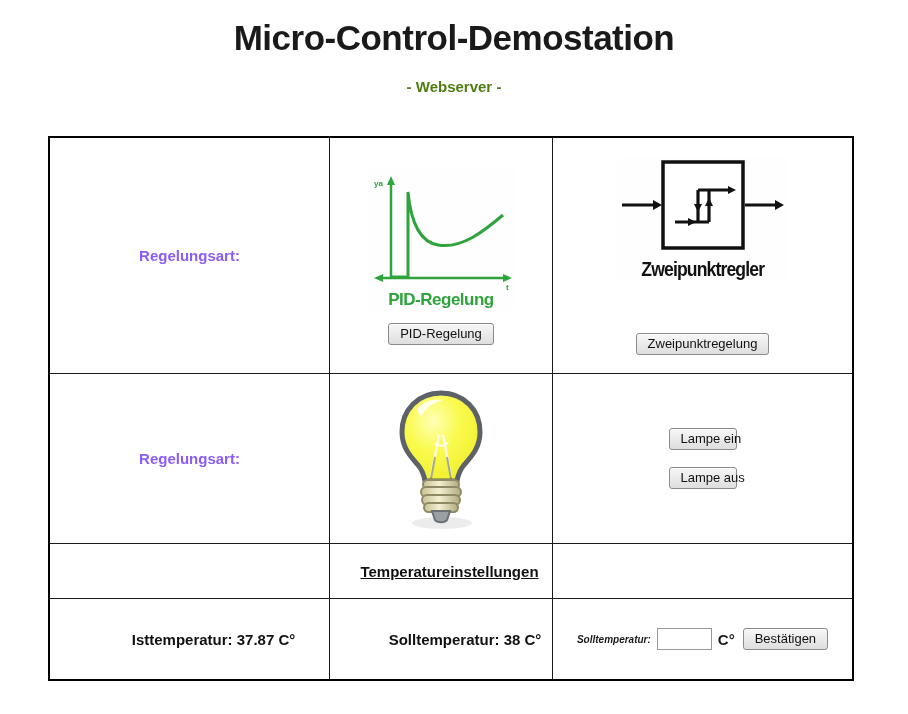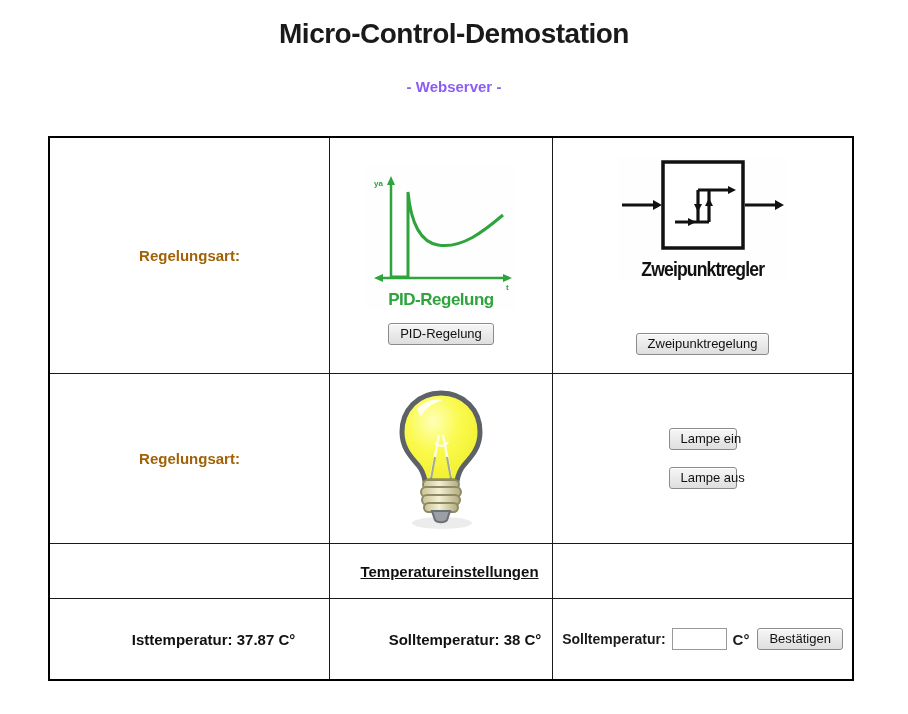--- a/index.html
+++ b/index.html
@@ -3,41 +3,41 @@
 <meta charset="utf-8">
 <style>
   * { margin:0; padding:0; box-sizing:border-box; }
   html,body { background:#fff; }
   body {
     width:908px; height:714px; position:relative;
     font-family:"Liberation Sans", sans-serif; color:#1a1a1a;
   }
   .page-title {
     position:absolute; top:18px; left:0; width:100%;
-    text-align:center; font-size:28px; font-weight:bold; color:#1a1a1a;
+    text-align:center; font-size:35px; font-weight:bold; color:#1a1a1a;
     letter-spacing:-0.5px;
   }
   .page-subtitle {
     position:absolute; top:78px; left:0; width:100%;
-    text-align:center; font-size:15px; font-weight:bold; color:#8b5cf6;
+    text-align:center; font-size:15px; font-weight:bold; color:#4d7c0f;
   }
   .main-table {
     position:absolute; left:48px; top:136px; width:806px; height:545px;
     border:2px solid #000; background:#fff;
     display:grid;
     grid-template-columns:280px 223px 1fr;
     grid-template-rows:236px 170px 55px 1fr;
   }
   .cell {
     border-right:1px solid #1a1a1a; border-bottom:1px solid #1a1a1a;
     display:flex; flex-direction:column; align-items:center; justify-content:center;
   }
   .cell.last-col { border-right:none;gap:39px; }
   .cell.last-row { border-bottom:none; }
-  .row-label { font-size:15px; font-weight:bold; color:#a16207; }
+  .row-label { font-size:15px; font-weight:bold; color:#8b5cf6; }
   .win-btn {
     font-family:"Liberation Sans", sans-serif; font-size:13px; color:#111;
     background:linear-gradient(#f7f7f7, #dedede);
     border:1px solid #8b8b8b; border-radius:3px;
     padding:2px 11px 3px 11px; box-shadow:inset 0 1px 0 #fff;
     cursor:pointer; white-space:nowrap;
   }
   .img-block { display:flex; flex-direction:column; align-items:center; background:#fefefe; }
   .pid-caption {
     font-size:17px; font-weight:bold; letter-spacing:-0.5px; margin-top:-4px;
@@ -47,21 +47,21 @@
     transform:scaleX(0.88); margin-top:2px;
   }
   .btn-gap { margin-top:13px; }
   .stacked-btns { display:flex; flex-direction:column; align-items:center; gap:17px; }
   .stacked-btns .win-btn { width:68px; text-align:center; }
   .temp-header {
     font-size:15px; font-weight:bold; text-decoration:underline; color:#111;margin-left:17px;
   }
   .temp-text { font-size:15px; font-weight:bold; color:#111;padding-left:48px; }
   .soll-form { display:flex; flex-direction:row; align-items:center; gap:6px; }
-  .soll-form .form-label { font-size:14px; font-weight:bold; }
+  .soll-form .form-label { font-size:10px; font-weight:bold;font-style:italic; }
   .soll-form input {
     width:55px; height:22px; border:1px solid #999; background:#fff;
     font-family:"Liberation Sans", sans-serif; font-size:13px; padding:0 3px;
   }
   .soll-form .unit { font-size:15px; font-weight:bold; margin-right:2px; }
 </style>
 </head>
 <body>
 
 <div class="page-title">Micro-Control-Demostation</div>

